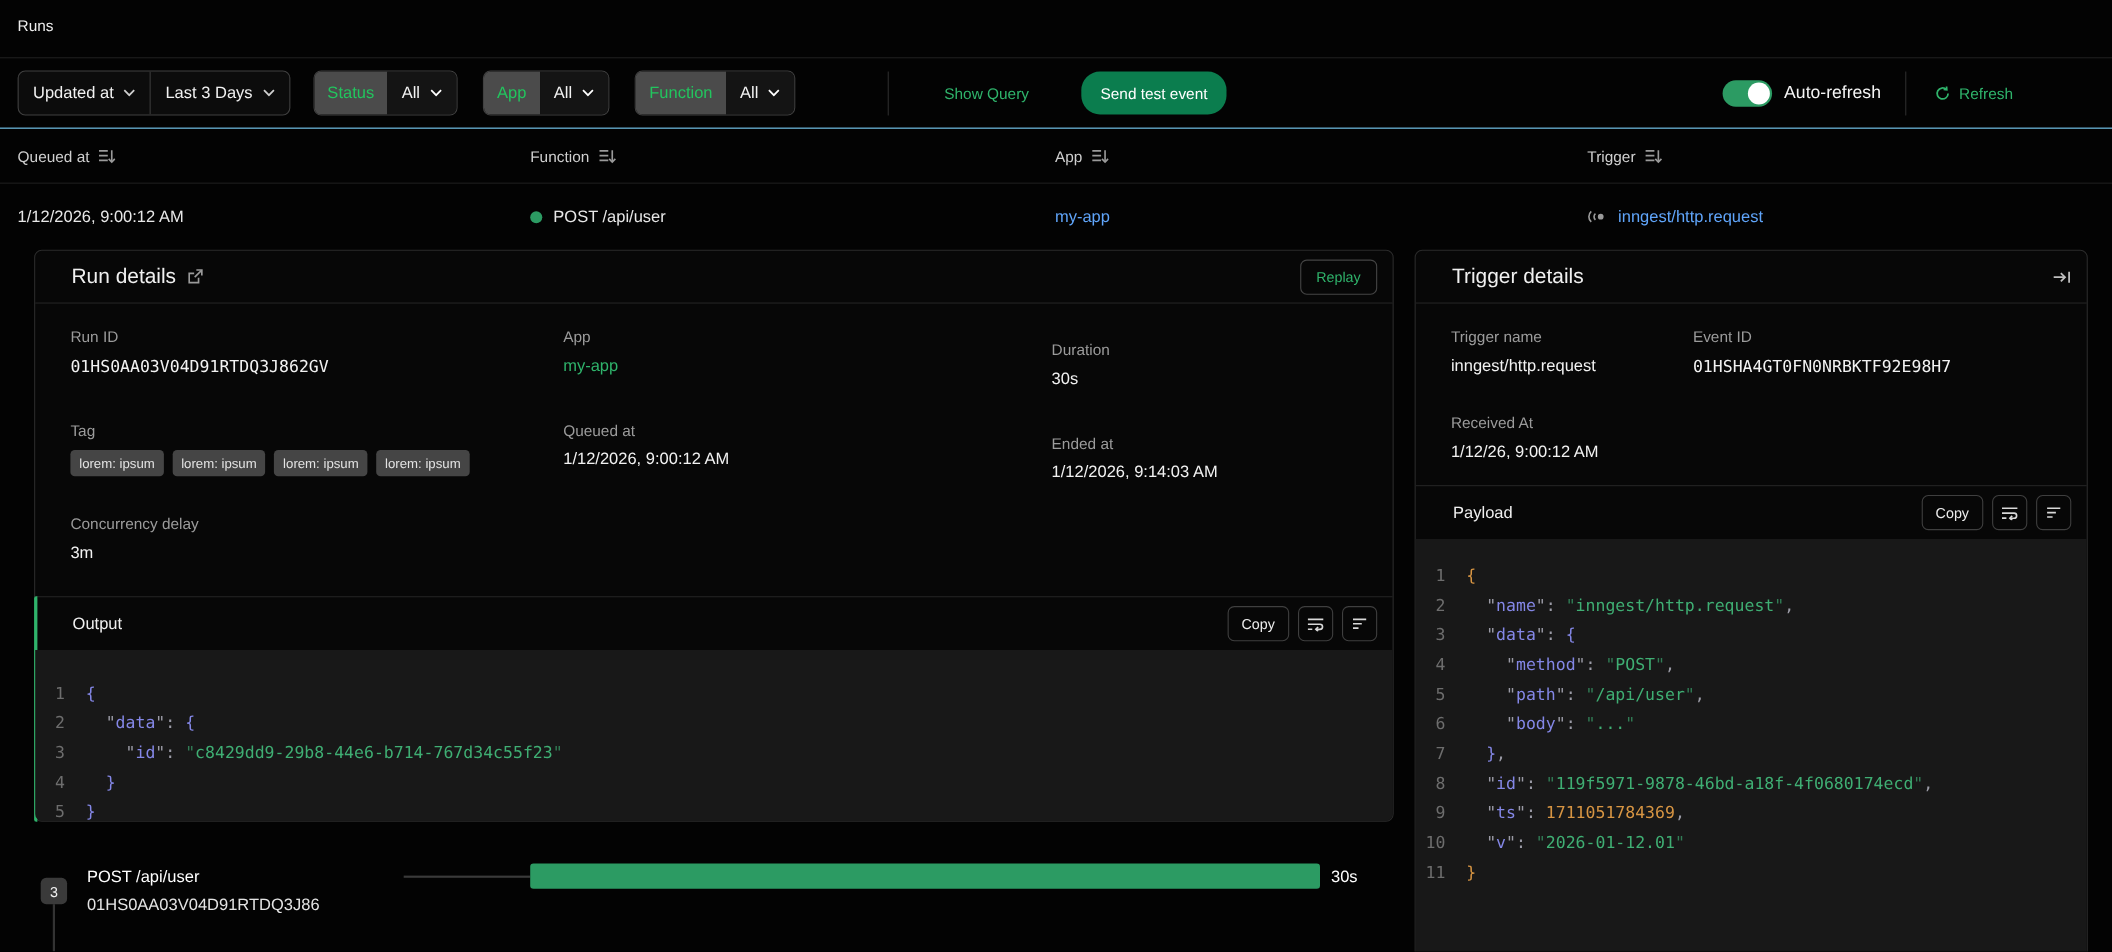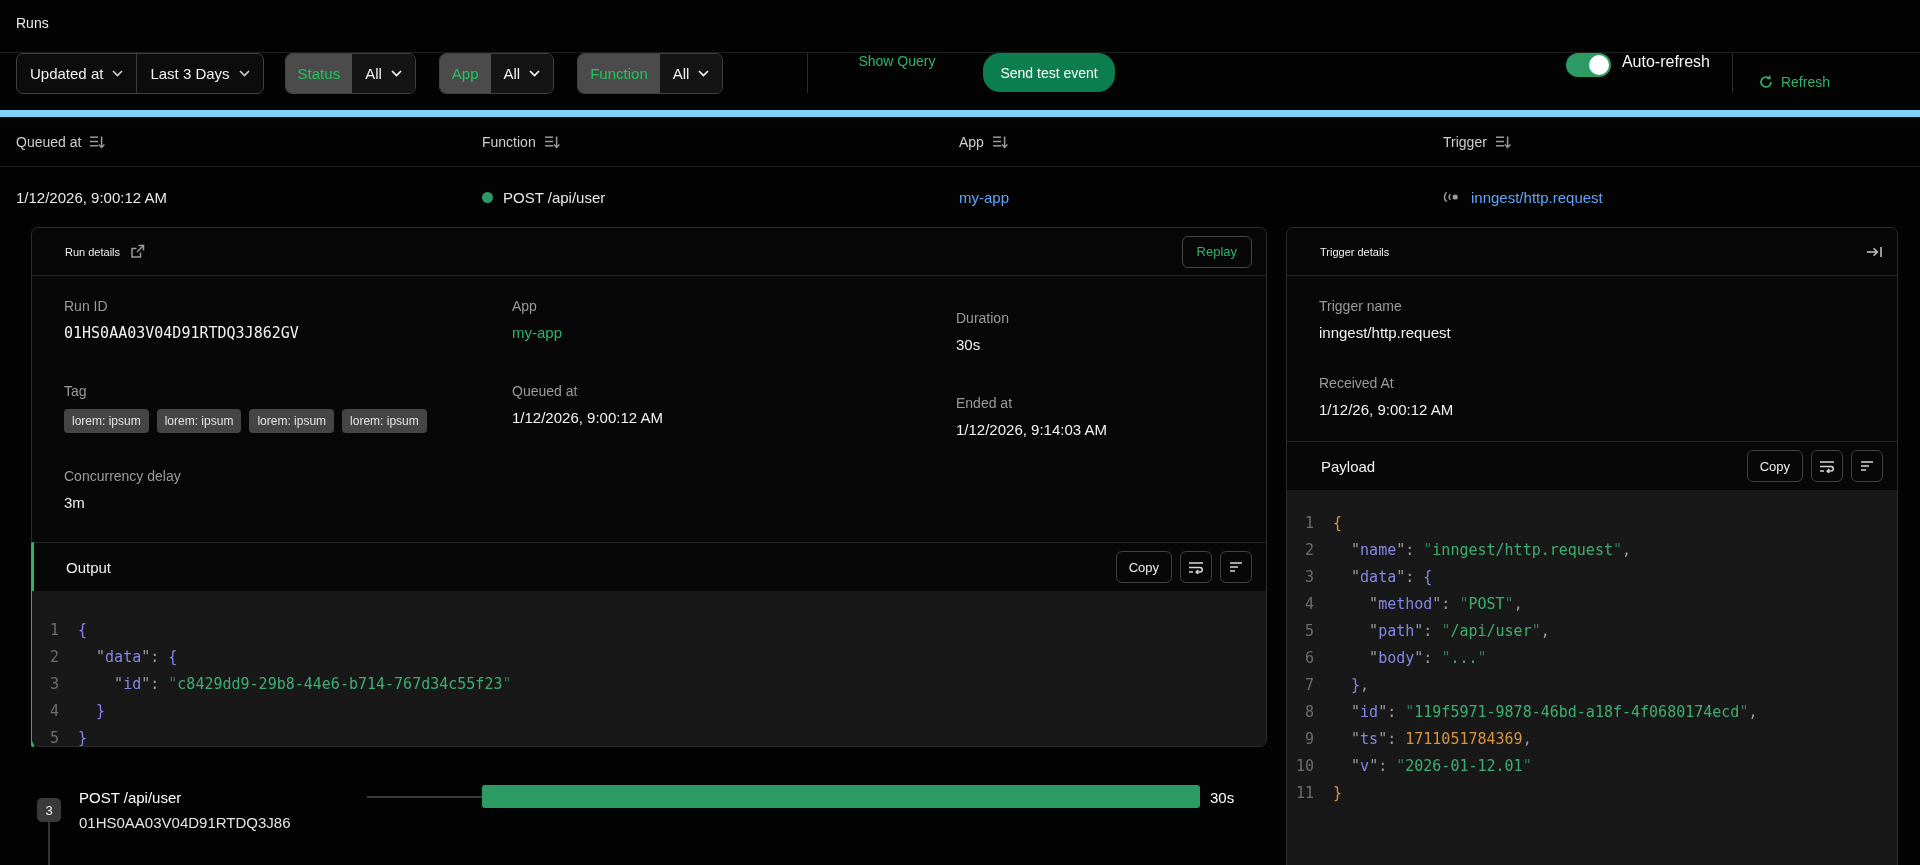--- a/index.html
+++ b/index.html
@@ -10,21 +10,21 @@
     background:#030303;
   }
   .mono { font-family:"DejaVu Sans Mono", monospace; }
 
   
   .topbar { position:absolute; left:0; top:0; width:1920px; height:53px; border-bottom:1px solid #1f1f1f; }
   .topbar h1 { position:absolute; left:16px; top:15px; font-size:14px; font-weight:400; color:#ededed; }
 
   
   .filterbar { position:absolute; left:0; top:53px; width:1920px; height:64px;
-    border-bottom:7px solid #7dd3fc; display:flex; padding:0 90px 0 16px; }
+    border-bottom:1px solid #7dd3fc; display:flex; align-items:center; padding:0 90px 0 16px; }
   .fgroup { display:flex; height:41px; border:1px solid #404040; border-radius:7px; overflow:hidden; align-items:stretch; background:#0c0c0c; }
   .fseg { display:flex; align-items:center; gap:9px; padding:0 13px; background:transparent; border:none;
     color:#f2f2f2; font-size:15px; font-family:inherit; cursor:pointer; }
   .fseg + .fseg { border-left:1px solid #3a3a3a; }
   .flabel { display:flex; align-items:center; padding:0 12px; background:#4b4b4b; color:#22c55e; font-size:15px; }
   .fgroup.labeled .fseg { background:#141414; }
   .chev { width:11px; height:7px; }
   .vdiv { width:1px; height:40px; background:#2c2c2c; }
   .show-query { color:#2fb36b; font-size:14px; text-decoration:none; cursor:pointer; }
   .send-btn { background:#0b7d4e; color:#fff; border:none; border-radius:17px; height:39px; padding:0 17px;
@@ -42,21 +42,21 @@
   .trow-cell { position:absolute; top:167px; height:60px; display:flex; align-items:center; gap:10px; font-size:15px; }
   .status-dot { width:11px; height:11px; border-radius:50%; background:#2c9b63; }
   .link { color:#60a5fa; cursor:pointer; }
 
   
   .panel { position:absolute; background:#070707; border:1px solid #2b2b2b; border-radius:7px; }
   .run-panel { left:31px; top:227px; width:1236px; height:520px; }
   .trigger-panel { left:1286px; top:227px; width:612px; height:773px; }
   .panel-header { height:48px; border-bottom:1px solid #242424; display:flex; align-items:center;
     padding:0 14px 0 33px; gap:10px; }
-  .panel-title { font-size:11px; color:#f0f0f0; }
+  .panel-title { font-size:19px; color:#f0f0f0; }
   .hspacer { flex:1; }
   .replay-btn { border:1px solid #454545; background:transparent; color:#2fb36b; border-radius:6px;
     height:32px; padding:0 14px; font-size:13px; font-family:inherit; cursor:pointer; }
 
   .fields { padding:22px 32px 0 32px; }
   .frow { display:flex; margin-bottom:30px; }
   .fcol1 { width:448px; } .fcol2 { width:444px; } .fcol3 { flex:1;margin-top:12px; }
   .tcol1 { width:220px; } .tcol2 { flex:1; }
   .flab { font-size:14px; color:#9b9b9b; }
   .fval { margin-top:10px; font-size:15px; color:#f2f2f2; }
@@ -344,20 +344,24 @@
         </g>
       </svg>
   </div>
 
   <div class="fields">
     <div class="frow" style="margin-bottom:34px">
       <div class="tcol1">
         <div class="flab">Trigger name</div>
         <div class="fval">inngest/http.request</div>
       </div>
+      <div class="tcol2">
+        <div class="flab">Event ID</div>
+        <div class="fval mono">01HSHA4GT0FN0NRBKTF92E98H7</div>
+      </div>
     </div>
     <div class="frow">
       <div class="tcol1" style="width:auto">
         <div class="flab">Received At</div>
         <div class="fval">1/12/26, 9:00:12 AM</div>
       </div>
     </div>
   </div>
 
   <div class="code-section payload-section">

